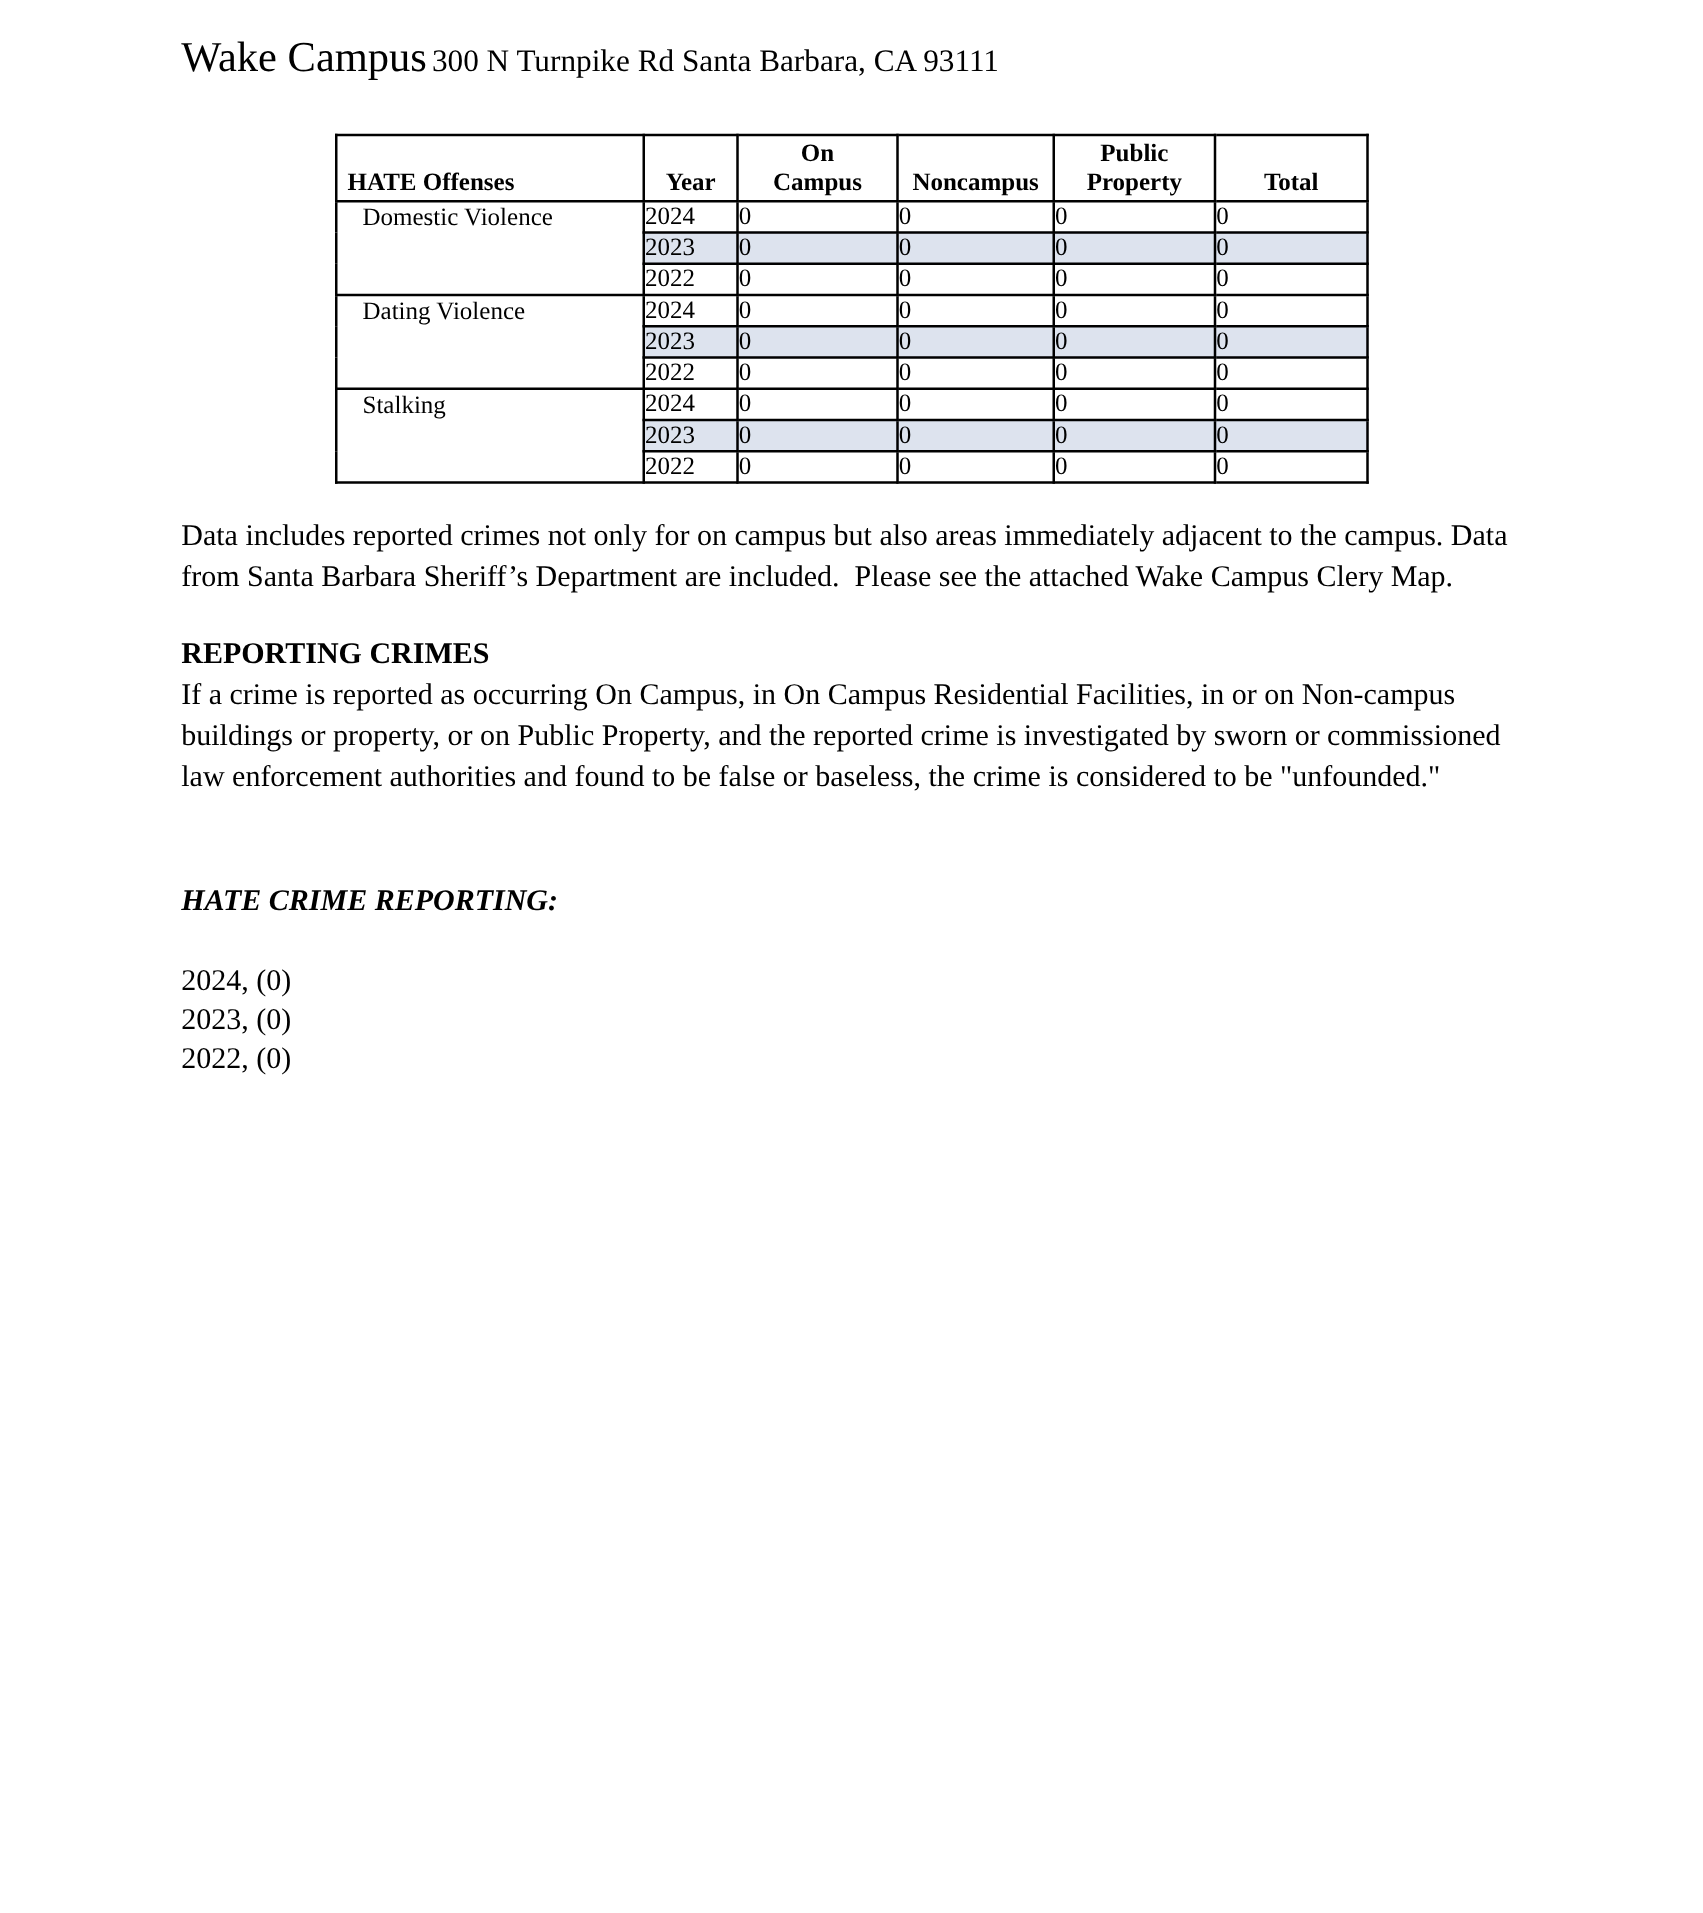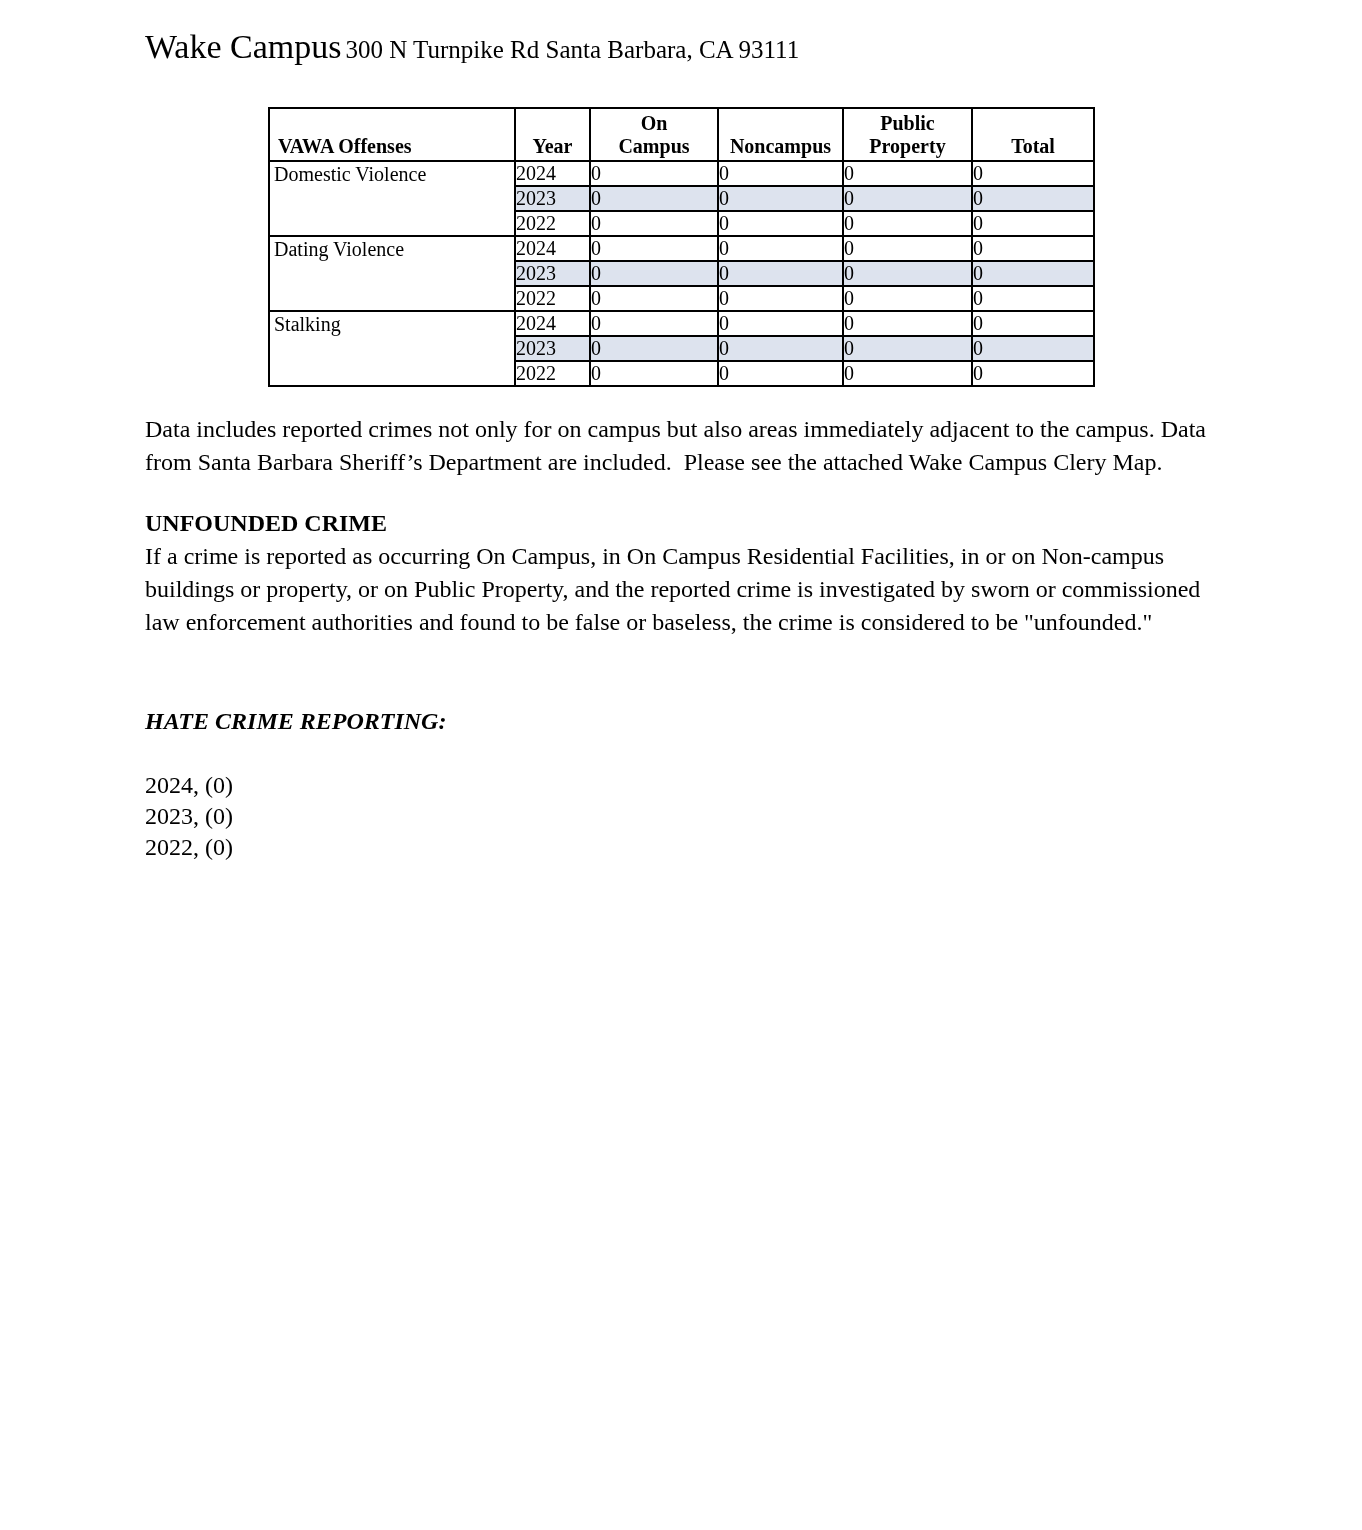--- a/index.html
+++ b/index.html
@@ -49,21 +49,21 @@
   }
   table.vawa-table td {
     height: 25px;
     line-height: 23px;
     text-align: left;
     padding: 0;
   }
   table.vawa-table td.offense-cell {
     text-align: left;
     vertical-align: top;
-    padding: 1px 4px 0 4px;
+    padding: 1px 4px 0 20px;
     background: #ffffff;
   }
   table.vawa-table tr.shaded td { background: var(--shade-color, #dde3ee); }
 
   
   .para {
     width: 1090px;
     font-size: 24px;
     line-height: 33px;
   }
@@ -101,21 +101,21 @@
     <colgroup>
       <col style="width:246px">
       <col style="width:75px">
       <col style="width:128px">
       <col style="width:125px">
       <col style="width:129px">
       <col style="width:122px">
     </colgroup>
     <thead>
       <tr>
-        <th class="offenses-header">VAWA Offenses</th>
+        <th class="offenses-header">HATE Offenses</th>
         <th>Year</th>
         <th>On
 Campus</th>
         <th>Noncampus</th>
         <th>Public
 Property</th>
         <th>Total</th>
       </tr>
     </thead>
     <tbody>
@@ -187,21 +187,21 @@
         <td>0</td>
         <td>0</td>
         <td>0</td>
       </tr>
     </tbody>
   </table>
 
   <p class="para data-note">Data includes reported crimes not only for on campus but also areas immediately adjacent to the campus. Data from Santa Barbara Sheriff’s Department are included.  Please see the attached Wake Campus Clery Map.</p>
 
 
-  <h2 class="section-heading">UNFOUNDED CRIME</h2>
+  <h2 class="section-heading">REPORTING CRIMES</h2>
   <p class="para">If a crime is reported as occurring On Campus, in On Campus Residential Facilities, in or on Non-campus buildings or property, or on Public Property, and the reported crime is investigated by sworn or commissioned law enforcement authorities and found to be false or baseless, the crime is considered to be "unfounded."</p>
 
 
 
   <h2 class="section-heading hate-heading">HATE CRIME REPORTING:</h2>
 
   <div class="hate-years">
     <div>2024, (0)</div>
     <div>2023, (0)</div>
     <div>2022, (0)</div>

